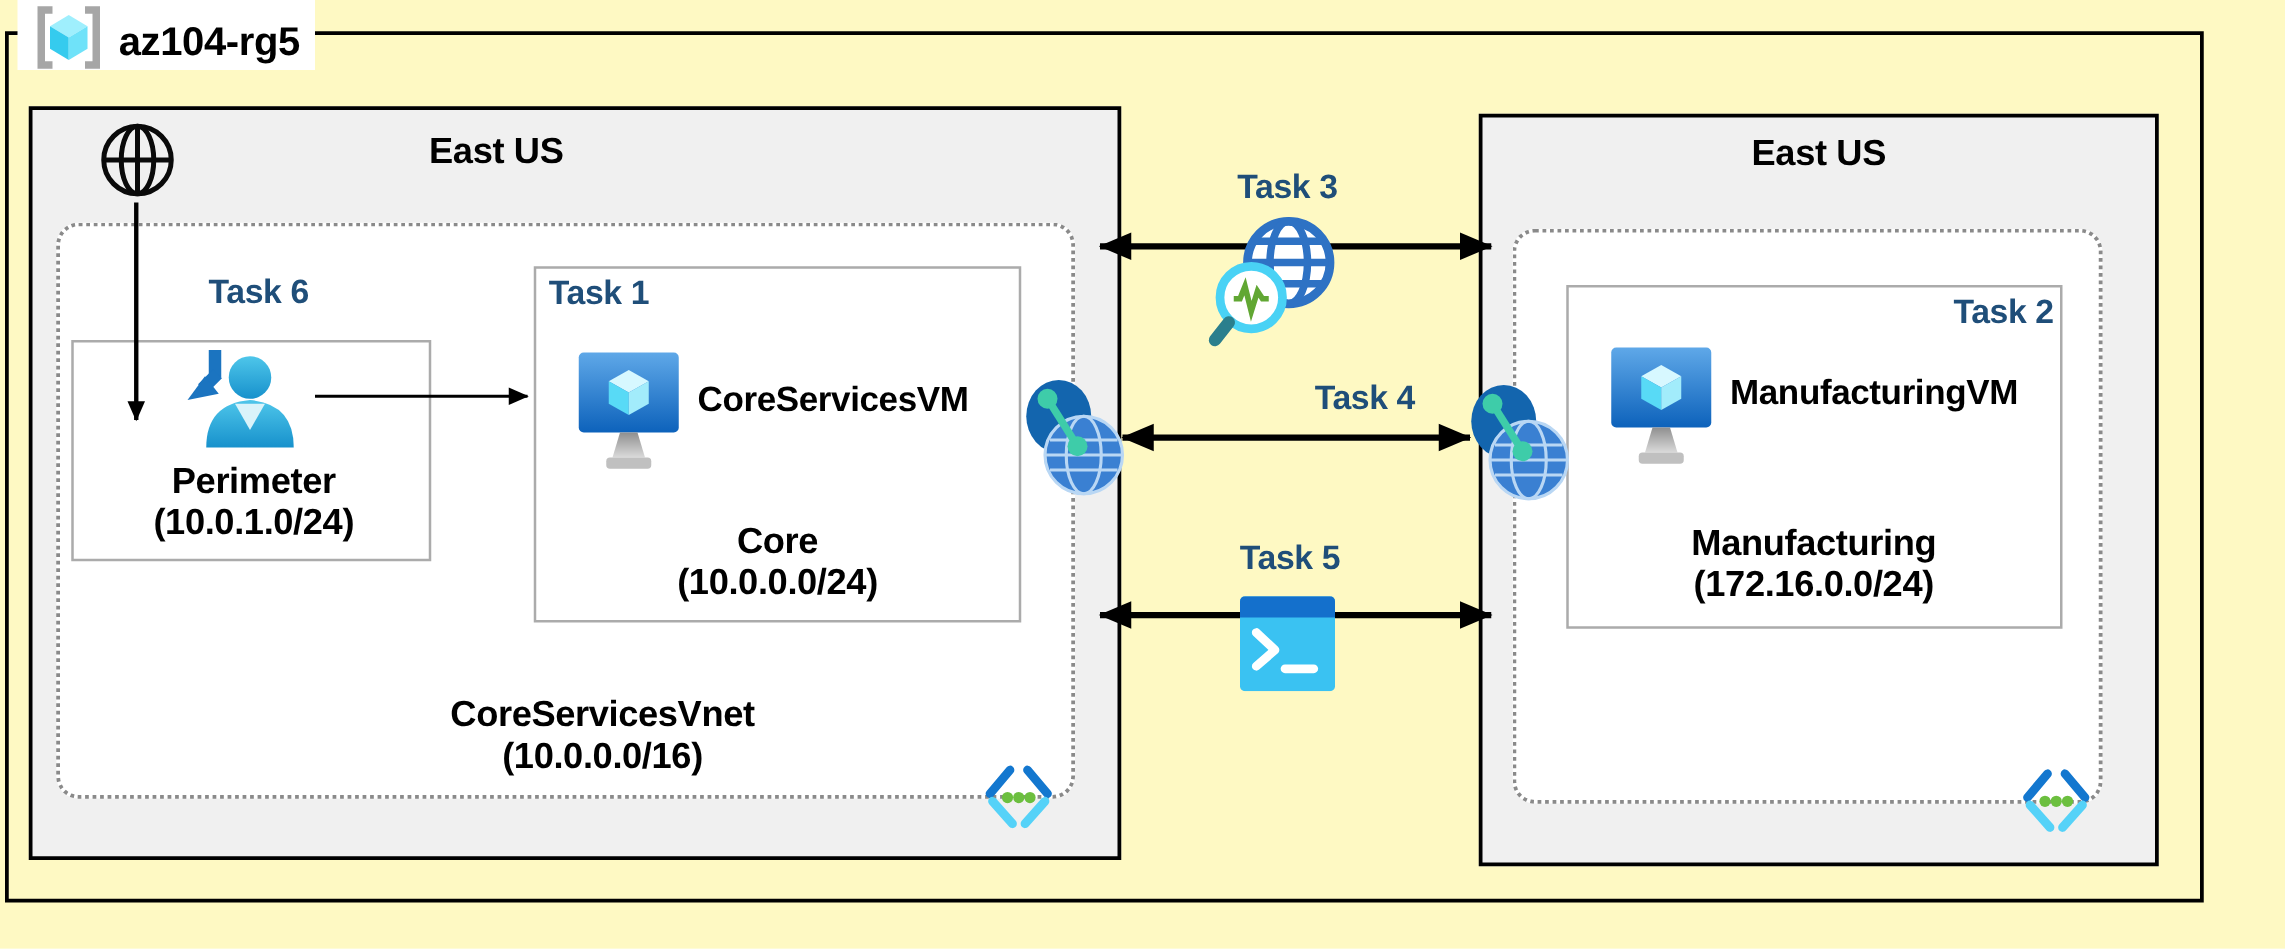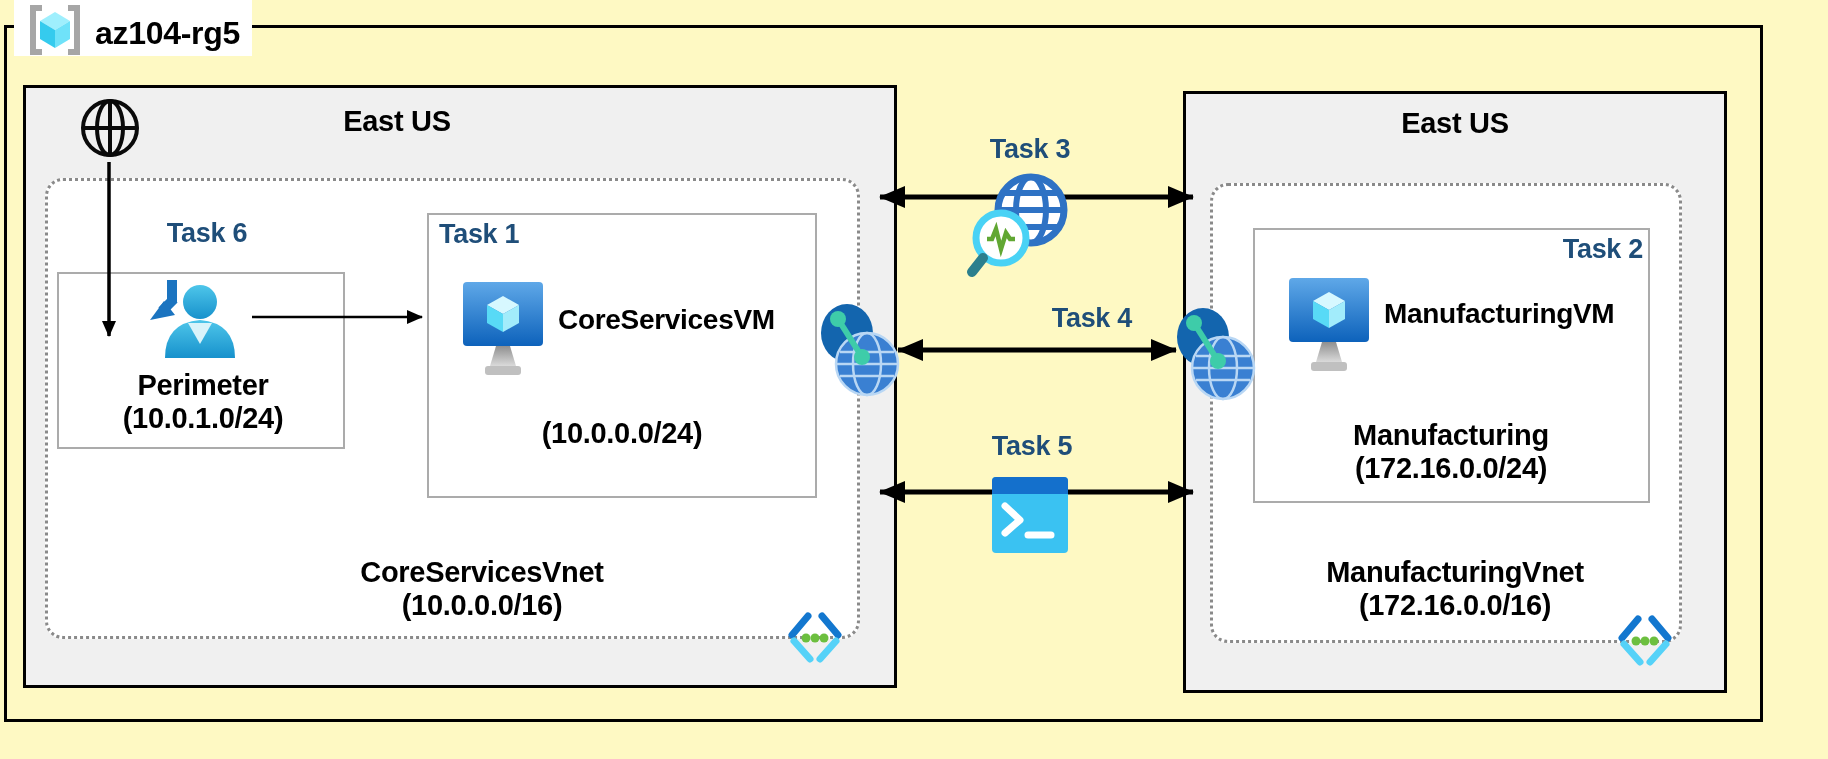--- a/index.html
+++ b/index.html
@@ -77,35 +77,32 @@
   <div class="abs task ctr t-task4">Task 4</div>
   <div class="abs task ctr t-task5">Task 5</div>
 
   <div class="abs lbl ctr line2 t-perimeter">
     <span>Perimeter</span>
     <span>(10.0.1.0/24)</span>
   </div>
 
   <div class="abs vmname t-vm-left">CoreServicesVM</div>
   <div class="abs lbl ctr line2 t-core">
+    <span>Core</span>
     <span>(10.0.0.0/24)</span>
   </div>
   <div class="abs lbl ctr line2 t-vnet-left">
     <span>CoreServicesVnet</span>
     <span>(10.0.0.0/16)</span>
   </div>
 
   <div class="abs vmname t-vm-right">ManufacturingVM</div>
   <div class="abs lbl ctr line2 t-mfg">
     <span>Manufacturing</span>
     <span>(172.16.0.0/24)</span>
-  </div>
-  <div class="abs lbl ctr line2 t-vnet-right">
-    <span>ManufacturingVnet</span>
-    <span>(172.16.0.0/16)</span>
   </div>
 
   <svg class="abs arrows" viewBox="0 0 1828 759">
     <defs>
       <marker id="ahB" markerUnits="userSpaceOnUse" markerWidth="30" markerHeight="26" refX="26" refY="13" orient="auto-start-reverse">
         <path d="M1,2 L27,13 L1,24 Z" fill="#000"></path>
       </marker>
       <marker id="ahS" markerUnits="userSpaceOnUse" markerWidth="20" markerHeight="16" refX="16" refY="8" orient="auto-start-reverse">
         <path d="M1,1 L17,8 L1,15 Z" fill="#000"></path>
       </marker>

